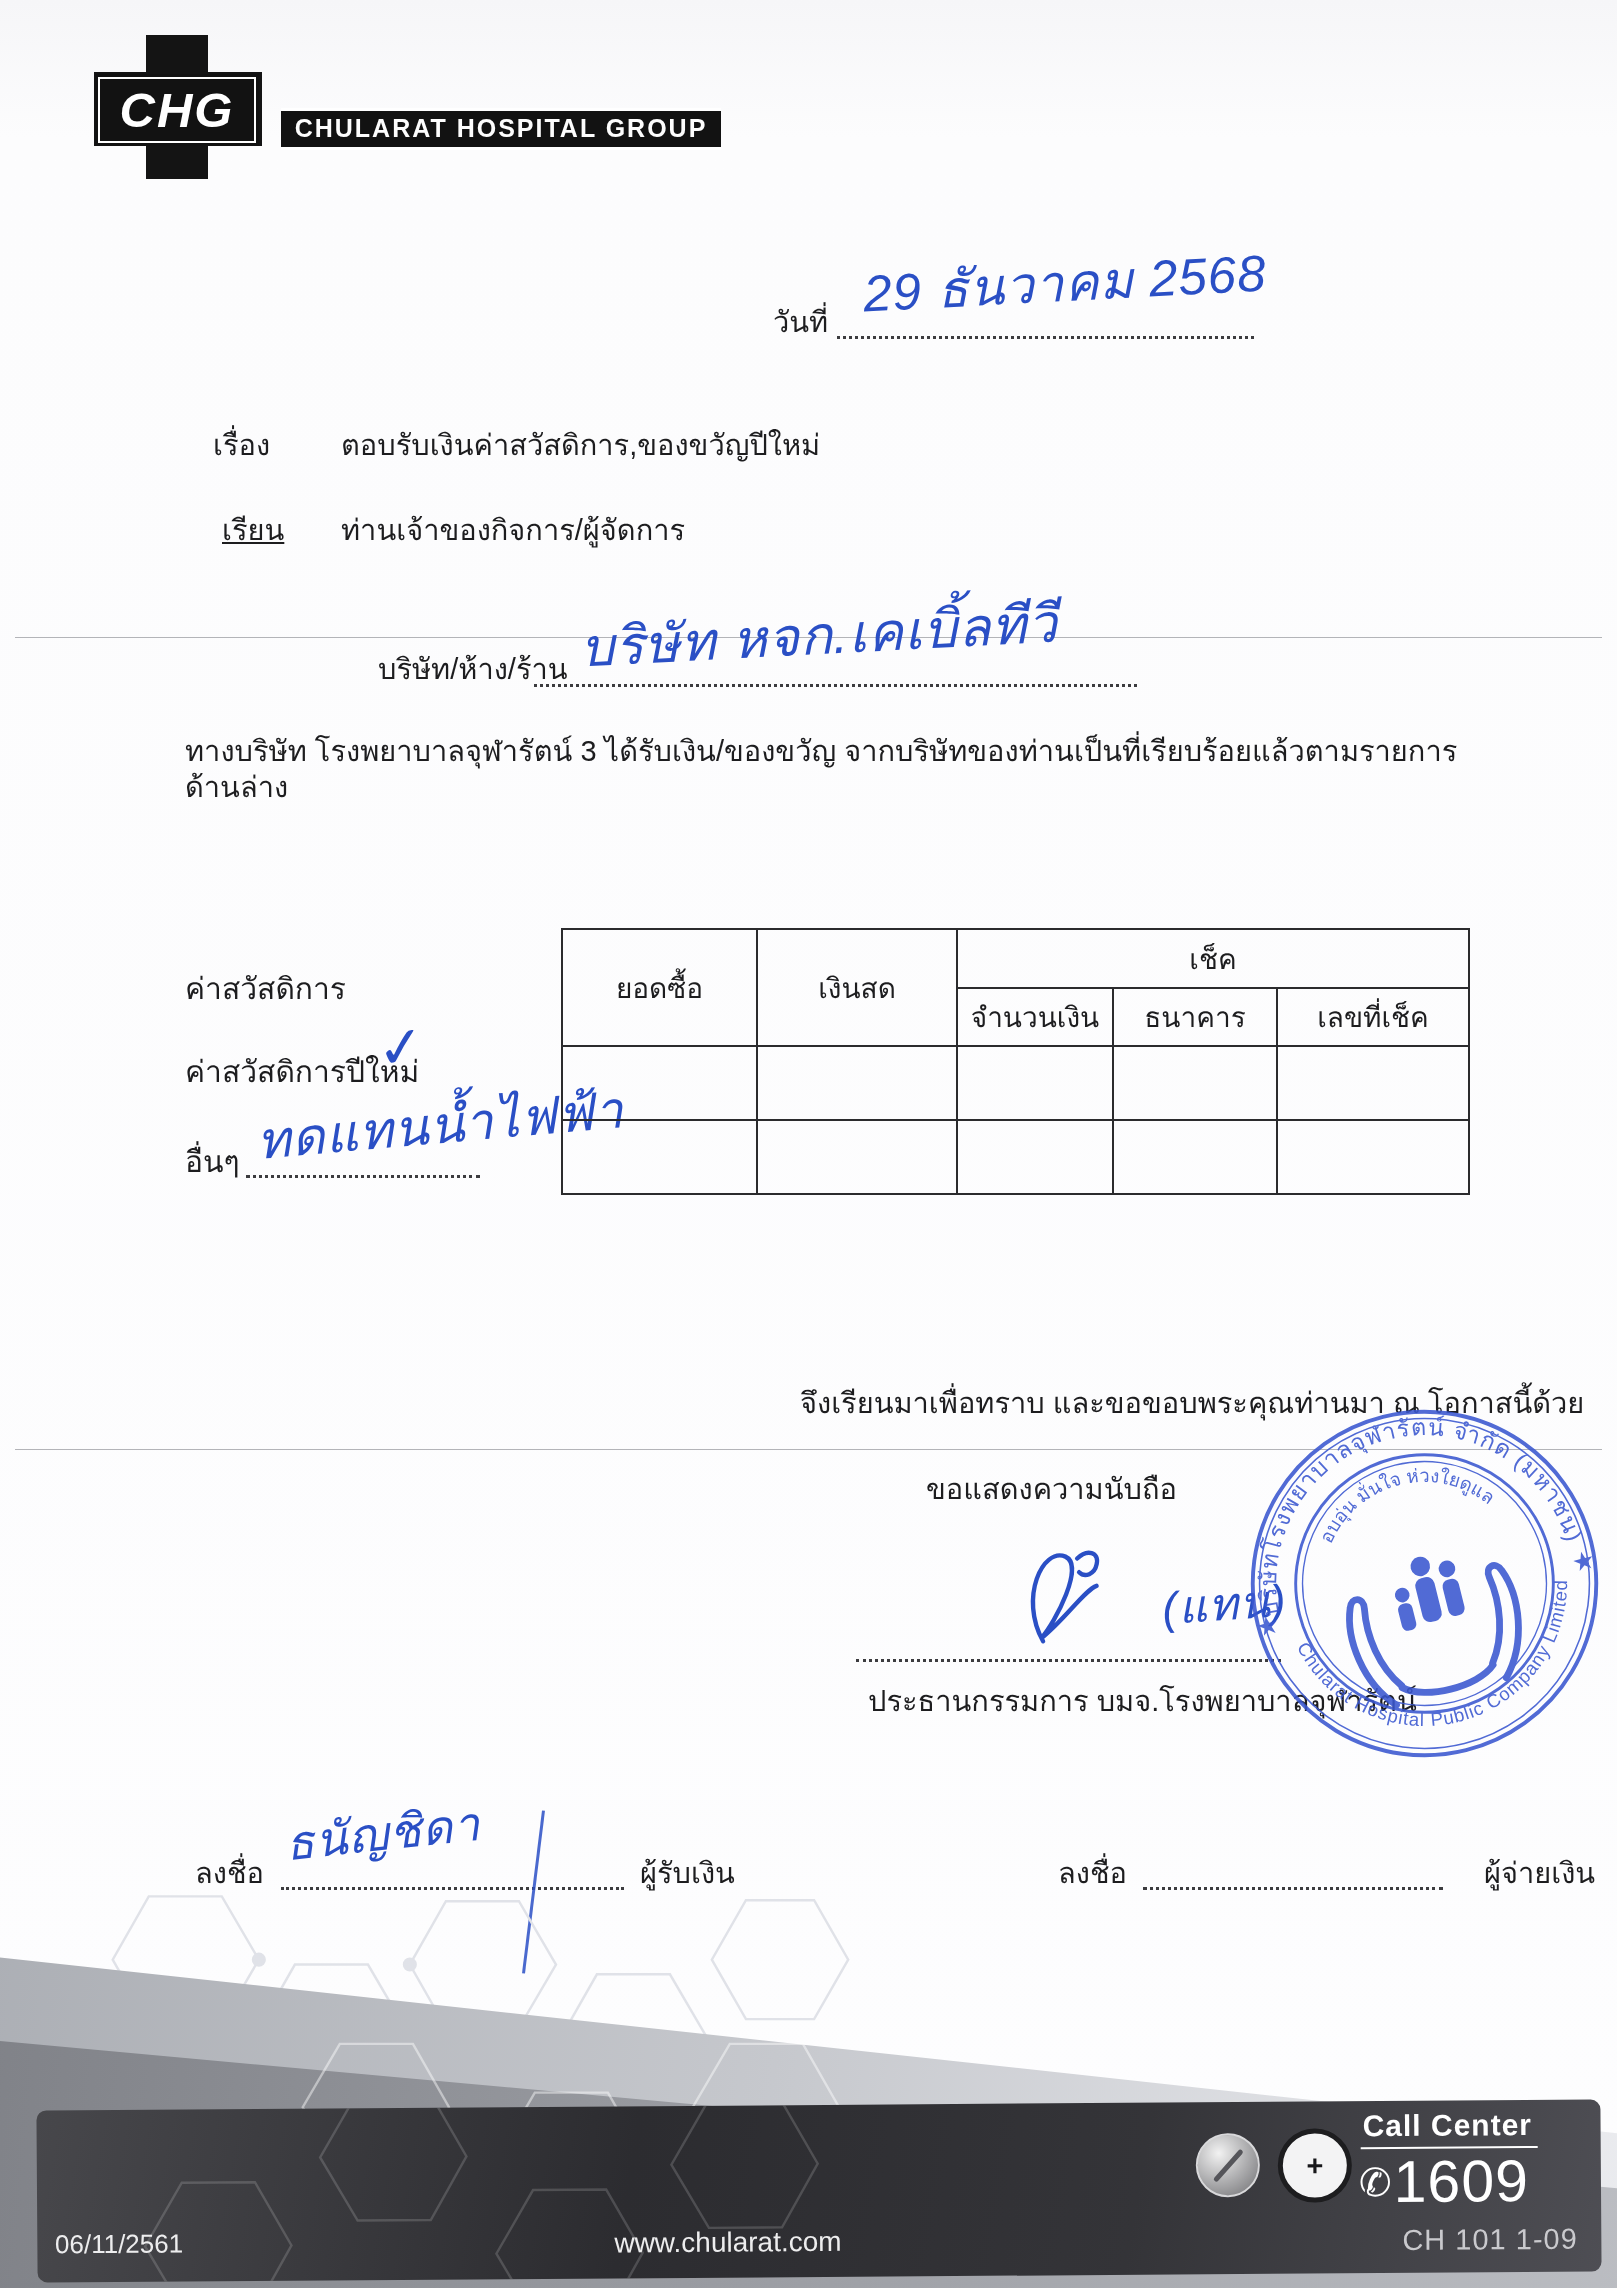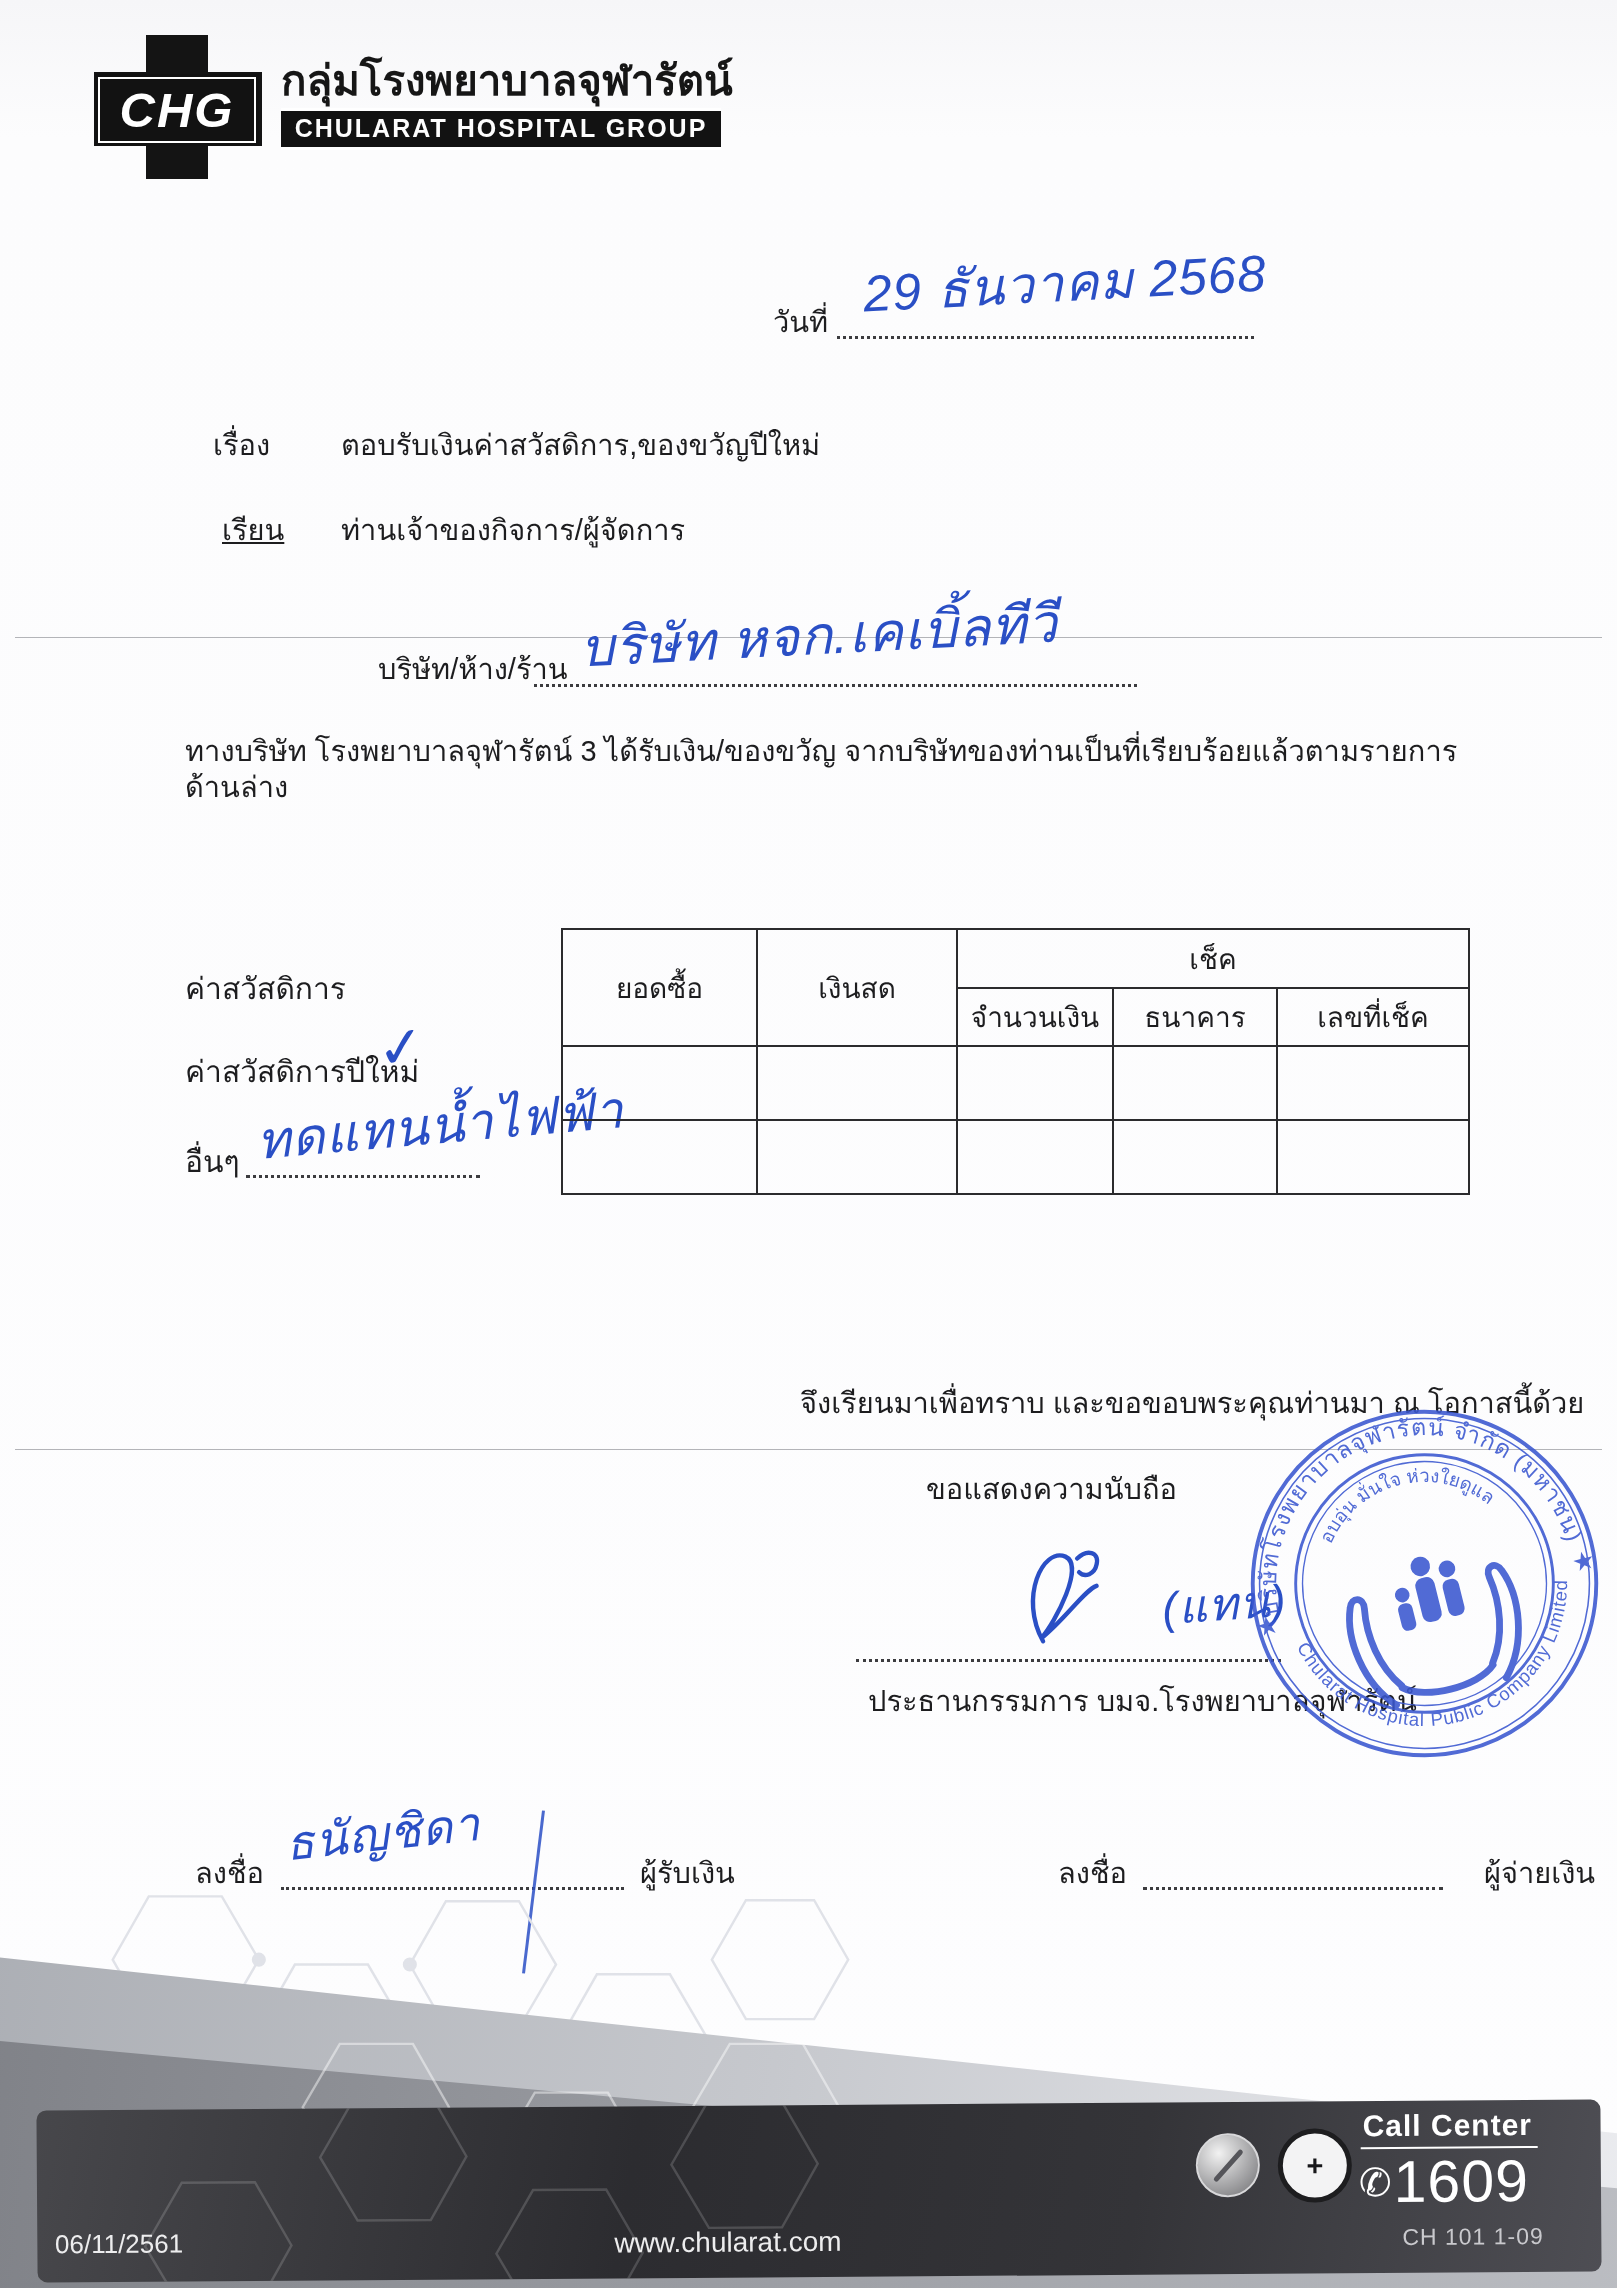--- a/index.html
+++ b/index.html
@@ -66,34 +66,33 @@
     border:5.9px solid #1d1d1f;display:flex;align-items:center;justify-content:center;
     color:#17171a;font-size:29px;font-weight:bold;
   }
   .cc-label{
     position:absolute;left:1324px;top:7.8px;color:#fff;font-weight:bold;font-size:30px;
     border-bottom:2.9px solid #fff;padding:0 5.9px 3.9px 2px;letter-spacing:1px;
   }
   .cc-number{position:absolute;left:1322px;top:47px;color:#fff;display:flex;align-items:center;}
   .cc-number .ph{font-size:39px;margin-right:2px;}
   .cc-number .num{font-size:59px;font-weight:normal;letter-spacing:1px;}
-  .cc-code{position:absolute;left:1365px;top:123px;color:#c9c9cd;font-size:23px;letter-spacing:1px;}
+  .cc-code{position:absolute;left:1365px;top:123px;color:#c9c9cd;font-size:29px;letter-spacing:1px;}
   .hexline{fill:none;stroke-width:2.5px;}
 </style>
 </head>
 <body>
 
 <div class="page">
 
   <div class="abs logo-cross-v"></div>
   <div class="abs logo-cross-h"></div>
   <div class="abs logo-box">
     <span>CHG</span>
   </div>
-  <div class="abs brand-thai">กลุ่มโรงพยาบาลจุฬารัตน์</div>
   <div class="abs brand-en">CHULARAT HOSPITAL GROUP</div>
 
   <div class="abs thai" style="left:773px;top:304px;">วันที่</div>
   <div class="abs dots" style="left:837px;top:335px;width:417px;"></div>
   <div class="abs hand" style="left:863px;top:242px;font-size:51px;transform:rotate(-3deg);">29 ธันวาคม 2568</div>
 
   <div class="abs thai" style="left:213px;top:427px;">เรื่อง</div>
   <div class="abs thai" style="left:341px;top:427px;">ตอบรับเงินค่าสวัสดิการ,ของขวัญปีใหม่</div>
   <div class="abs thai" style="left:222px;top:512px;text-decoration:underline;">เรียน</div>
   <div class="abs thai" style="left:341px;top:512px;">ท่านเจ้าของกิจการ/ผู้จัดการ</div>

